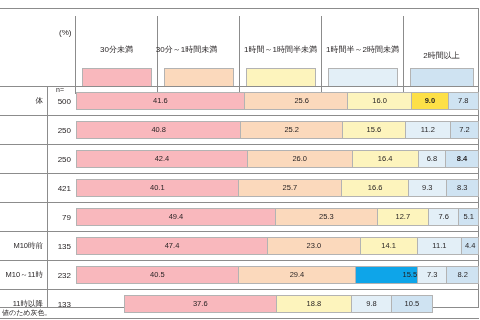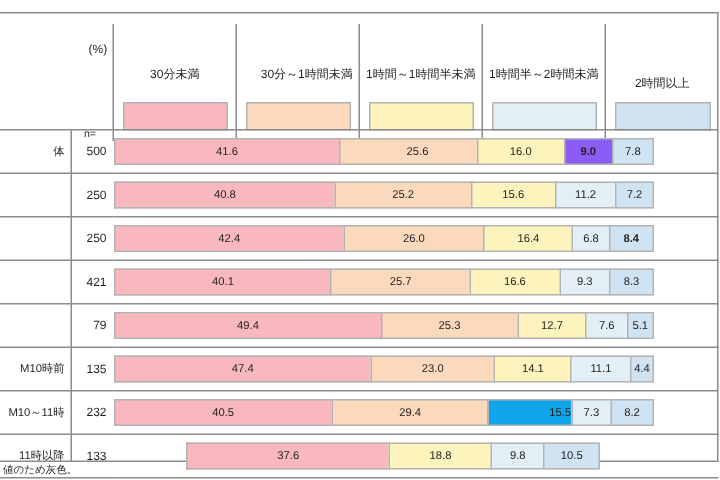--- a/index.html
+++ b/index.html
@@ -62,21 +62,21 @@
   .rowlabel .cnt{
     position:absolute;right:4px;top:50%;transform:translateY(-50%);
     white-space:nowrap;text-align:right;font-size:8px;
   }
   .labelsep{
     position:absolute;left:47px;top:87px;width:1px;height:221px;background:#8c8c8c;
   }
 
   
   .plot{position:absolute;left:76px;top:87px;width:403px;height:221px;}
-  .barrow{position:absolute;left:0;width:360px;}
+  .barrow{position:absolute;left:0;width:403px;}
   .bar{
     position:absolute;left:0;top:0;height:100%;display:flex;
     width:100%;
   }
   .seg{
     position:relative;height:100%;box-sizing:border-box;
     border:1px solid #b3b3b3;border-right:none;
     display:flex;align-items:center;justify-content:center;
     font-size:7.5px;color:#231f20;
   }
@@ -97,21 +97,21 @@
   <div class="hdr">
     <div class="unit">(%)</div>
 
     <div class="vsep" style="left:75px;"></div>
     <div class="vsep" style="left:157px;"></div>
     <div class="vsep" style="left:239px;"></div>
     <div class="vsep" style="left:321px;"></div>
     <div class="vsep" style="left:403px;"></div>
 
     <div class="leg-label" style="left:76px;width:81px;">30分未満</div>
-    <div class="leg-label" style="left:164px;width:81px;">30分～1時間未満</div>
+    <div class="leg-label" style="left:146px;width:81px;">30分～1時間未満</div>
     <div class="leg-label" style="left:240px;width:81px;">1時間～1時間半未満</div>
     <div class="leg-label" style="left:322px;width:81px;">1時間半～2時間未満</div>
     <div class="leg-label" style="left:404px;width:75px;top:42px;">2時間以上</div>
 
     <div class="leg" style="left:82px;width:70px;background:#f9b8bd;"></div>
     <div class="leg" style="left:164px;width:70px;background:#fbd9bc;"></div>
     <div class="leg" style="left:246px;width:70px;background:#fdf4bd;"></div>
     <div class="leg" style="left:328px;width:70px;background:#e3eff7;"></div>
     <div class="leg" style="left:410px;width:64px;background:#cfe3f2;"></div>
 
@@ -161,21 +161,21 @@
         <div class="bar">
           <div class="seg" style="width: 41.6%; background: rgb(249, 184, 189);">
             <span>41.6</span>
           </div>
           <div class="seg" style="width: 25.6%; background: rgb(251, 217, 188); padding-left: 12px;">
             <span>25.6</span>
           </div>
           <div class="seg" style="width: 16%; background: rgb(253, 244, 189);">
             <span>16.0</span>
           </div>
-          <div class="seg" style="width: 9%; background: #8b5cf6; font-weight: bold;">
+          <div class="seg" style="width: 9%; background: #fde047; font-weight: bold;">
             <span>9.0</span>
           </div>
           <div class="seg" style="width: 7.8%; background: rgb(207, 227, 242);">
             <span>7.8</span>
           </div>
         </div>
       </div>
       <div class="rowline" style="top: 57px;"></div>
       <div class="barrow" style="top: 33.5px; height: 18px;">
         <div class="bar">

